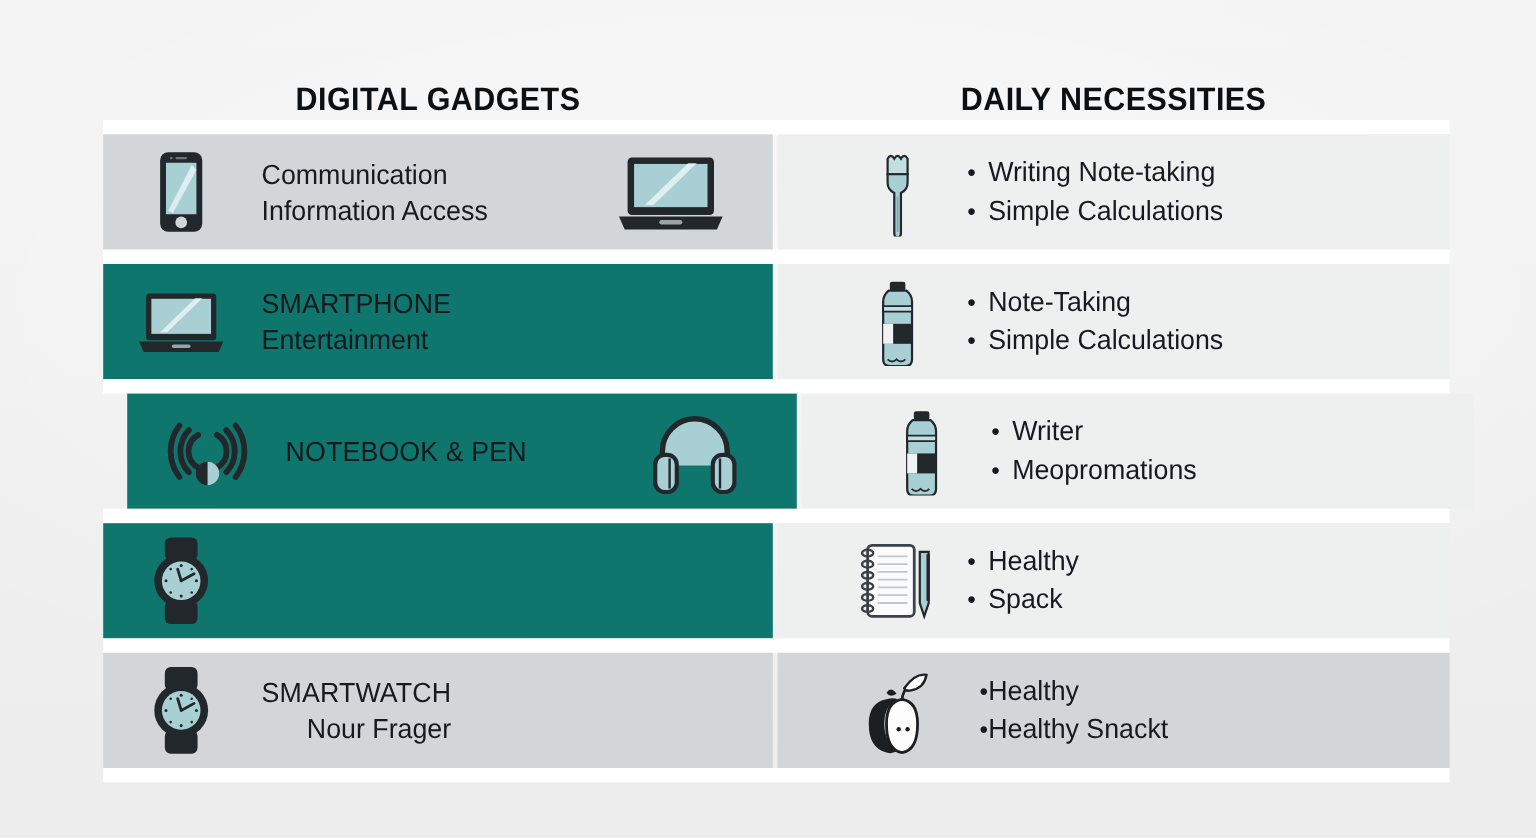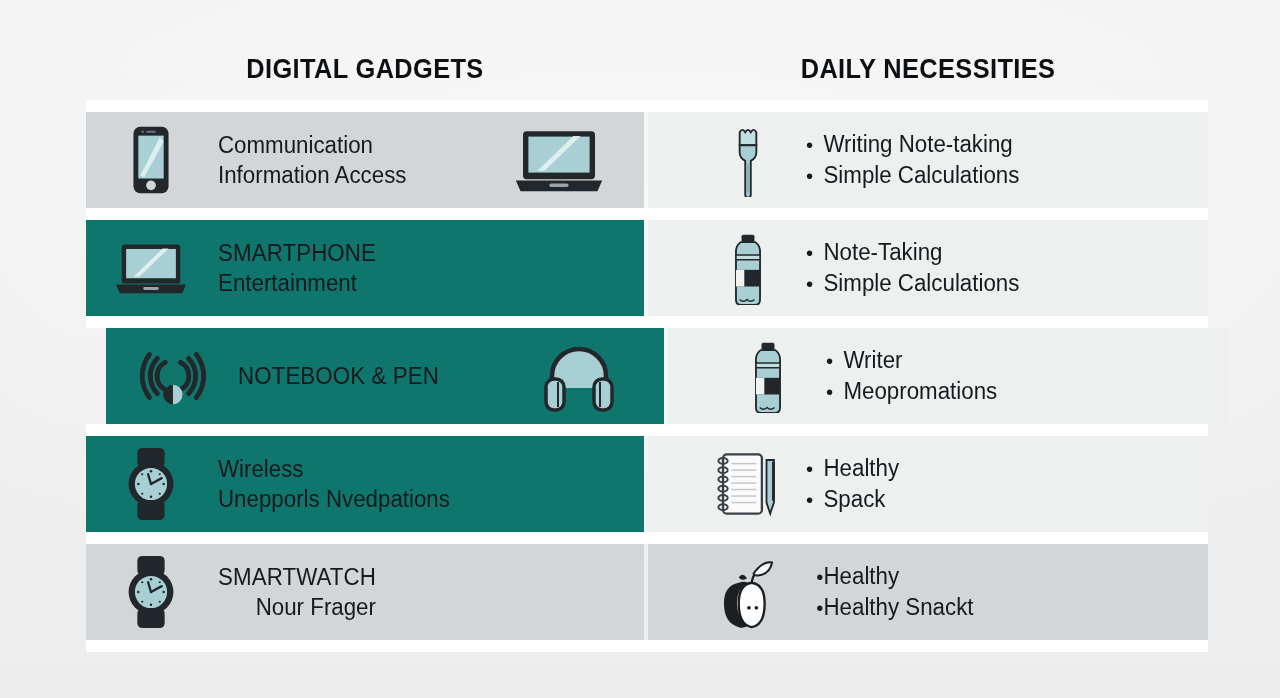--- a/index.html
+++ b/index.html
@@ -28,21 +28,21 @@
     pointer-events: none;
   }
 
   .sheet {
     position: absolute;
     left: 0; top: 0;
     width: 1280px; height: 698px;
   }
 
   
-  .headers { position: absolute; top: 48px; left: 0; width: 1256px; height: 42px; }
+  .headers { position: absolute; top: 62px; left: 0; width: 1256px; height: 42px; }
   .col-header {
     position: absolute;
     top: 0;
     text-align: center;
     font-size: 27px;
     font-weight: bold;
     letter-spacing: 0.4px;
     line-height: 42px;
     color: #0d1013;
     white-space: nowrap;
@@ -325,24 +325,20 @@
                 <circle cx="53" cy="40" r="1.3"></circle>
           <circle cx="40" cy="53" r="1.3"></circle>
                 <circle cx="27" cy="40" r="1.3"></circle>
           <circle cx="49" cy="30" r="1.1"></circle>
                 <circle cx="49" cy="50" r="1.1"></circle>
           <circle cx="31" cy="50" r="1.1"></circle>
                 <circle cx="31" cy="30" r="1.1"></circle>
         </g>
             </svg>
       </span>
-      <div class="text-block">
-        <div class="text-line">Wireless</div>
-            <div class="text-line">Unepporls Nvedpations</div>
-      </div>
 
     </div>
     <div class="cell right tone-faint">
       <span class="icon-slot">
         <svg width="74" height="74" viewBox="0 0 80 80" aria-hidden="true">
         <rect x="13" y="8" width="42" height="64" rx="4" fill="#fbfbfb" stroke="#3b4146" stroke-width="2.5"></rect>
         <g stroke="#c2c7cb" stroke-width="1.6">
           <line x1="22" y1="18" x2="49" y2="18"></line>
                 <line x1="22" y1="25" x2="49" y2="25"></line>
           <line x1="22" y1="32" x2="49" y2="32"></line>

